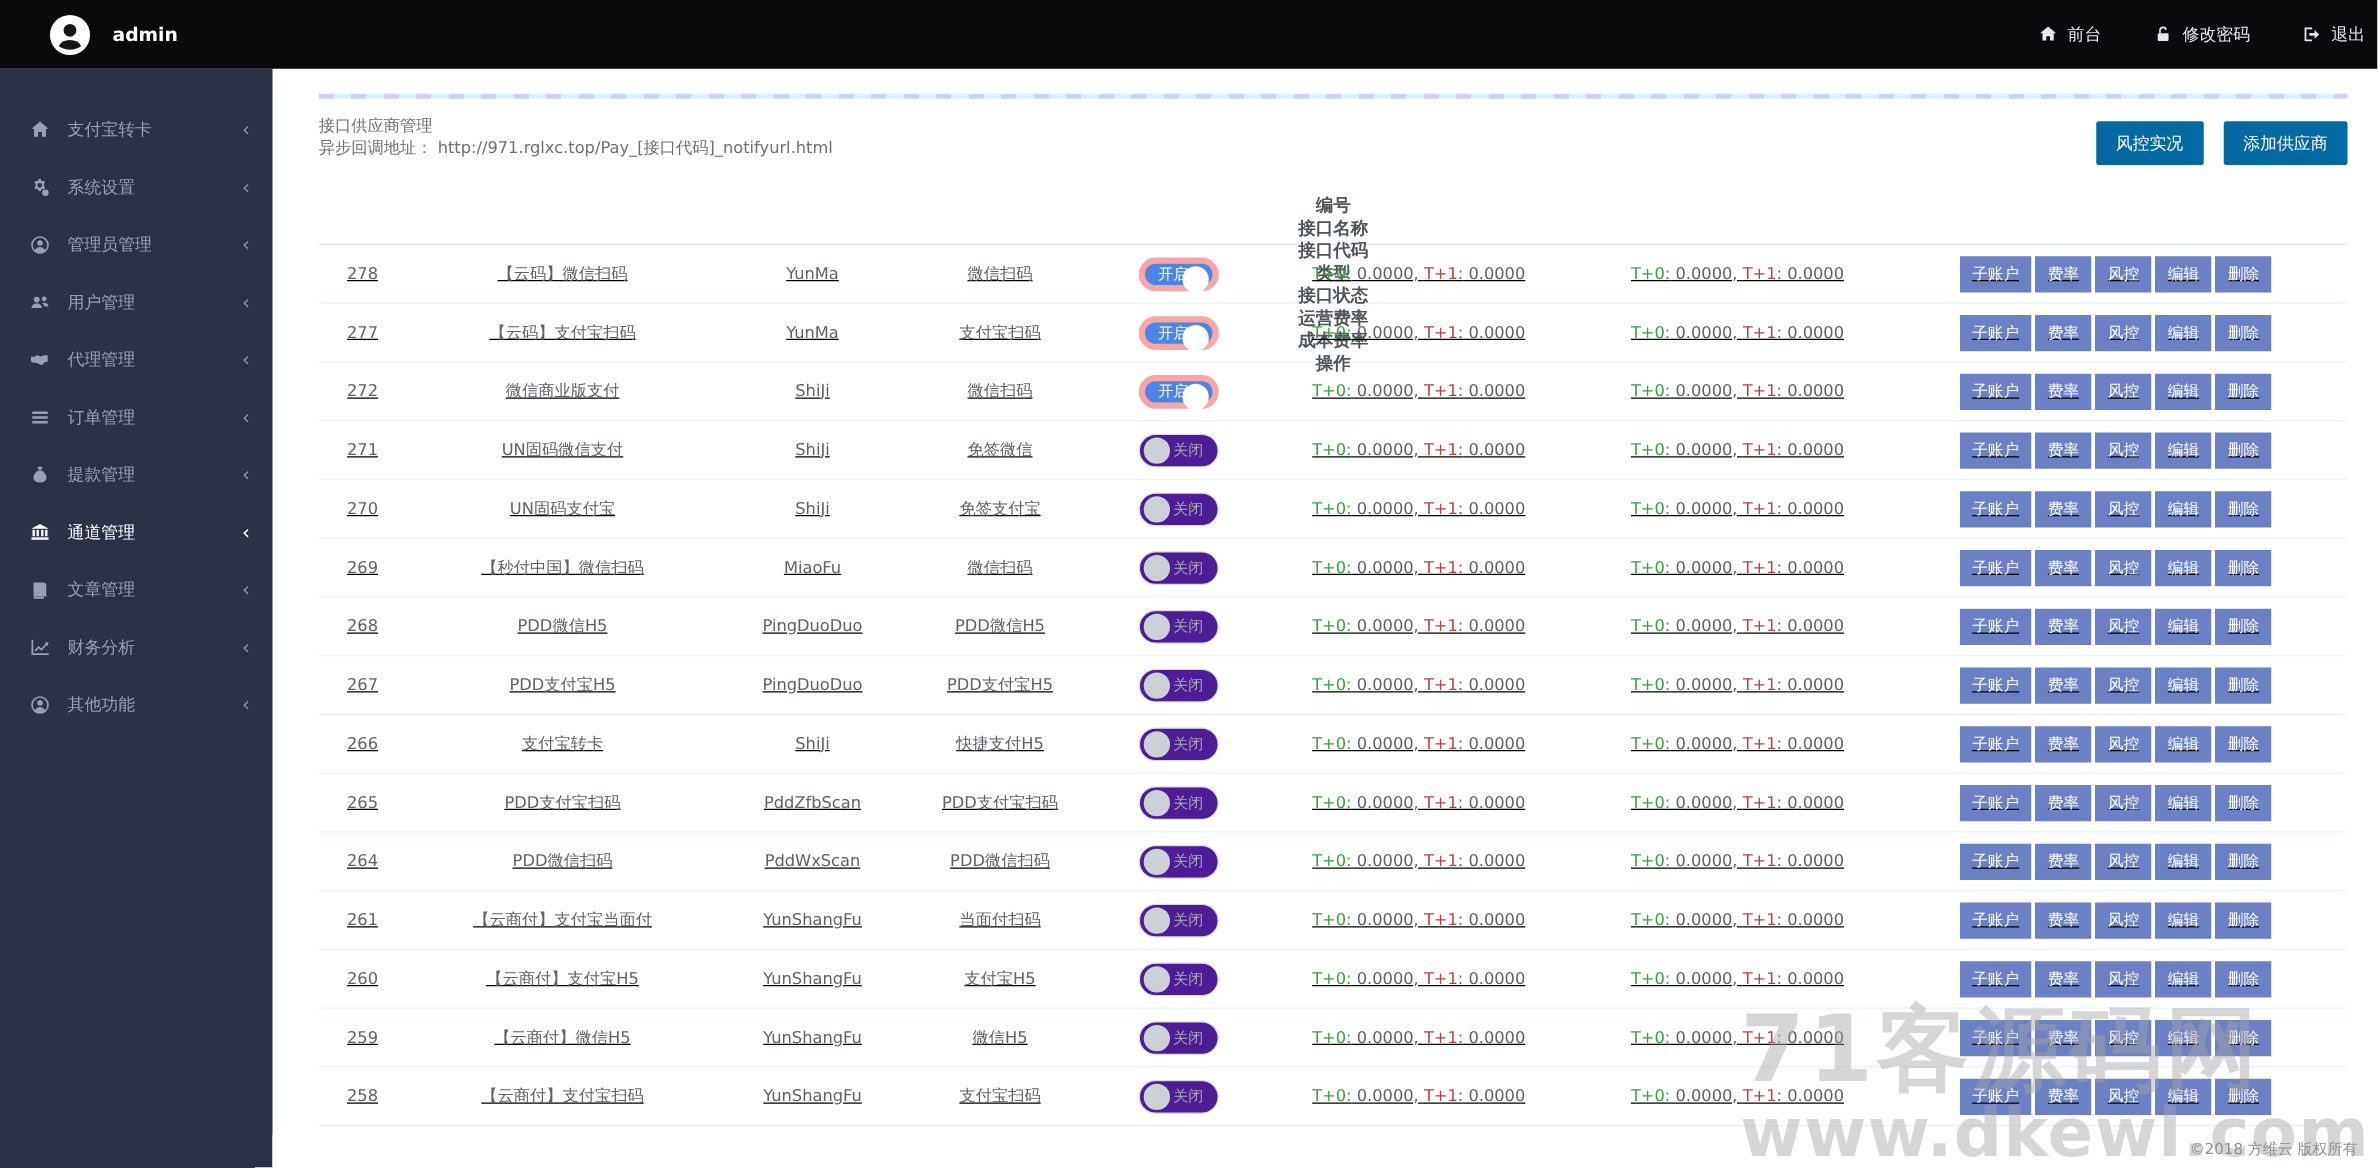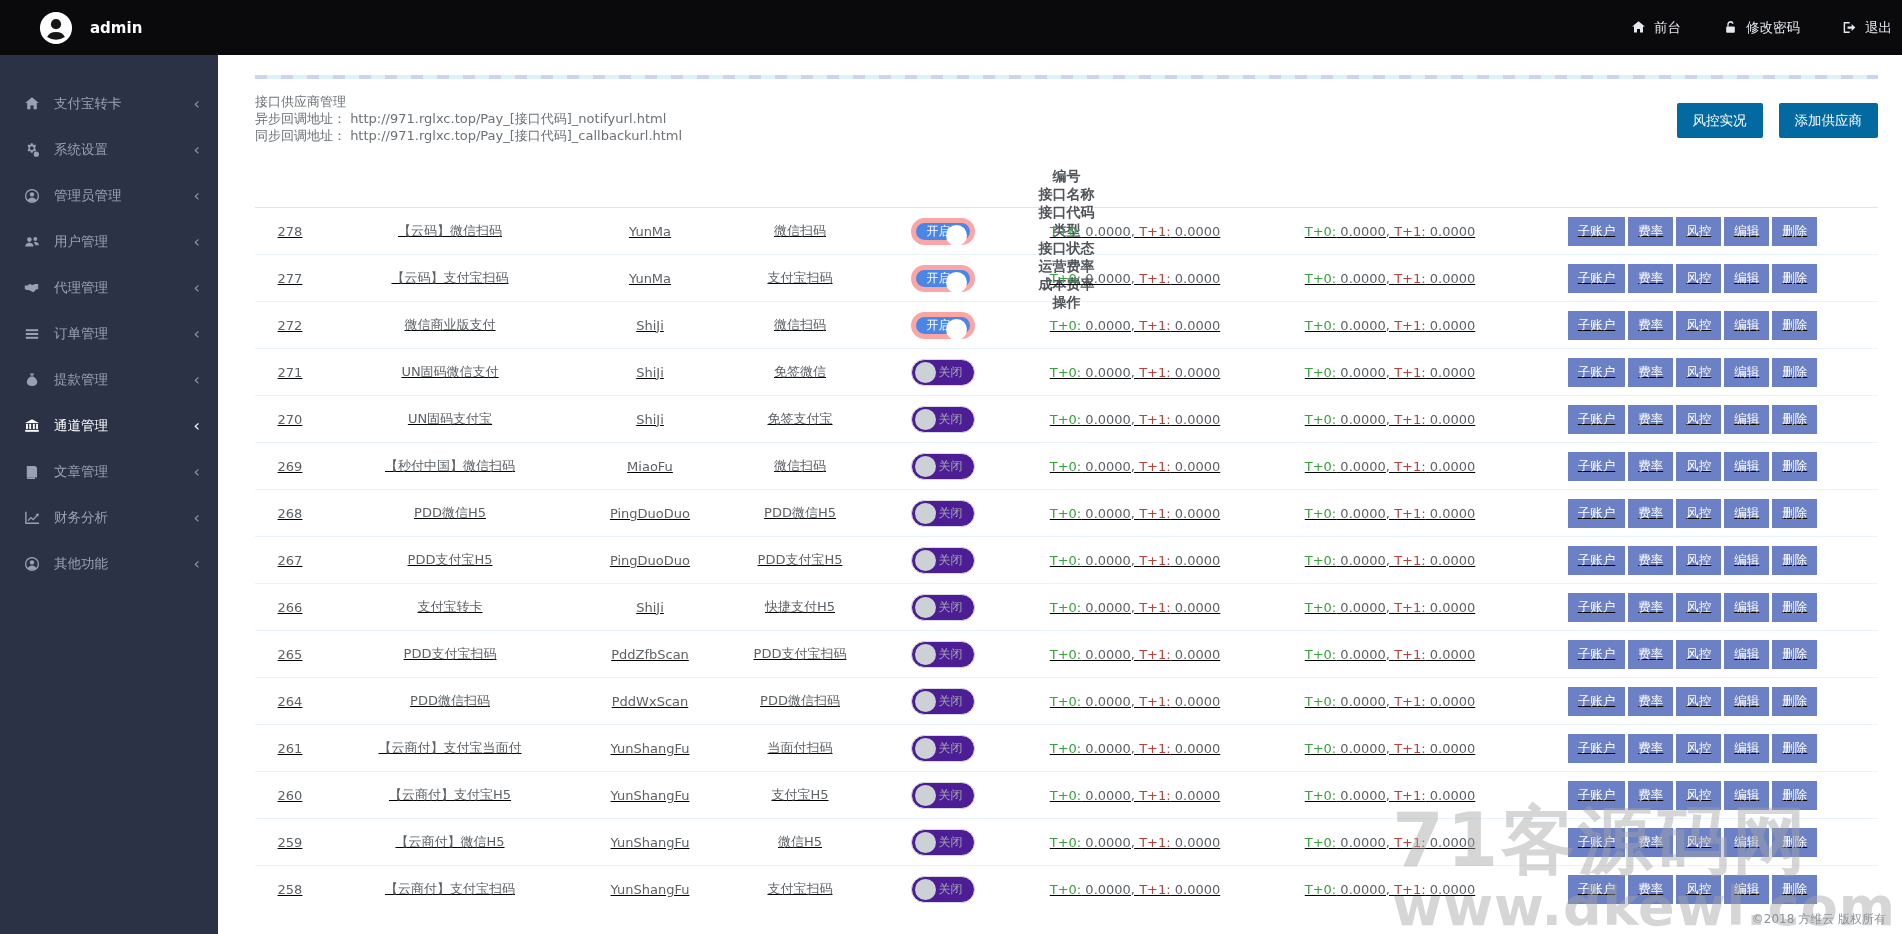--- a/index.html
+++ b/index.html
@@ -19,21 +19,21 @@
   .side-item { height:46px; display:flex; align-items:center; padding:0 18px 0 24px; color:#98a1b4; font-size:13.5px; cursor:pointer; }
   .side-item svg { width:16px; height:16px; margin-right:14px; flex:none; }
   .side-item .chev { margin-left:auto; font-size:16px; color:#8d96a8; line-height:1; }
   .side-item.active { color:#ffffff; }
   .side-item.active .chev { color:#ffffff; }
 
   
   .main { position:absolute; left:218px; top:55px; right:0; bottom:0; background:#fff; }
   .dashline { margin:20px 24px 0 37px; height:4px;
     background:repeating-linear-gradient(90deg,#ccd4ef 0 12px,#dcf1fa 12px 26px); }
-  .content-head { display:flex; align-items:center; justify-content:space-between; margin:14px 24px 0 37px; }
+  .content-head { display:flex; align-items:flex-start; justify-content:space-between; margin:14px 24px 0 37px; }
   .head-text { color:#6b7177; font-size:13px; line-height:17px; }
   .head-buttons { display:flex; gap:16px; margin-top:4px; }
   .btn-primary { background:#0369a1; color:#fff; font-size:13.5px; height:35px; padding:0 16px;
     display:flex; align-items:center; border-radius:2px; cursor:pointer; }
 
   
   .table { margin:24px 24px 0 37px; }
   .thead { display:flex; height:40px; align-items:center; border-bottom:1px solid #dfe5e8;flex-direction:column; }
   .th { font-size:14px; font-weight:bold; color:#4f555b; text-align:center; }
   .tr { display:flex; height:47px; align-items:center; border-bottom:1px solid #e7f5fa;text-decoration:underline; }
@@ -197,21 +197,20 @@
     </div>
   </div>
 
 <div class="main">
   <div class="dashline"></div>
 
   <div class="content-head">
     <div class="head-text">
       <div>接口供应商管理</div>
       <div>异步回调地址： http://971.rglxc.top/Pay_[接口代码]_notifyurl.html</div>
-      <div>同步回调地址： http://971.rglxc.top/Pay_[接口代码]_callbackurl.html</div>
     </div>
     <div class="head-buttons">
       <div class="btn-primary">风控实况</div>
       <div class="btn-primary">添加供应商</div>
     </div>
   </div>
 
   <div class="table">
     <div class="thead" id="thead">
         <div class="th c-id">编号</div>

